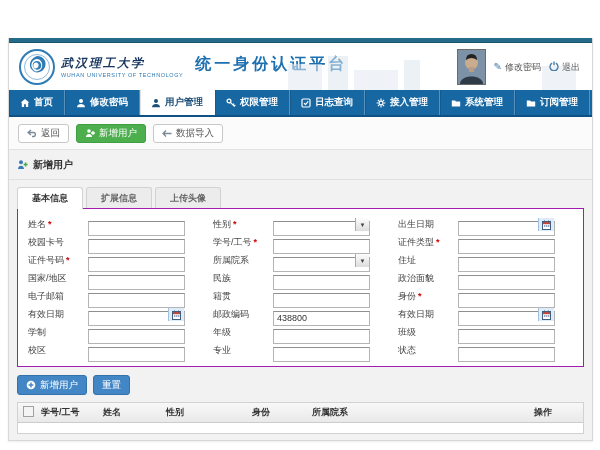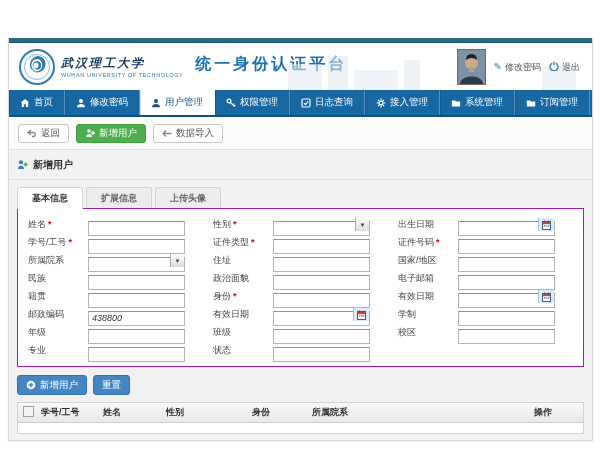--- a/index.html
+++ b/index.html
@@ -22,21 +22,21 @@
   .sk3{left:72px;width:44px;height:20px;}
   .sk4{left:122px;width:16px;height:30px;background:#dde6ee!important;}
   .sk5{left:260px;width:34px;height:24px;}
   .user-area{position:absolute;right:12px;top:6px;display:flex;align-items:center;gap:8px;}
   .avatar{width:27px;height:34px;border:1px solid #6b6b6b;background:#7d92a6;overflow:hidden;cursor:pointer;}
   .hlink{display:flex;align-items:center;gap:3px;color:#555;font-size:9px;text-decoration:none;cursor:pointer;white-space:nowrap;}
   .hicon{color:#4a7da8;font-size:10px;line-height:10px;}
 
   
   nav{display:flex;height:25px;background:#1767a3;border-bottom:2px solid #0d5186;}
-  .nav-item{display:flex;align-items:center;gap:4px;padding:0 11px;color:#fff;font-size:9.5px;font-weight:normal;cursor:pointer;border-right:1px solid rgba(255,255,255,.28);box-shadow:inset 1px 0 0 rgba(0,0,0,.12);white-space:nowrap;}
+  .nav-item{display:flex;align-items:center;gap:4px;padding:0 11px;color:#fff;font-size:9.5px;font-weight:bold;cursor:pointer;border-right:1px solid rgba(255,255,255,.28);box-shadow:inset 1px 0 0 rgba(0,0,0,.12);white-space:nowrap;}
   .nav-item.active{background:#fff;color:#1b4e79;}
   .nav-item svg{display:block;}
 
   
   .toolbar{height:32px;background:#fbfbfb;border-bottom:1px solid #e2e2e2;display:flex;align-items:center;gap:7px;padding:0 9px;}
   .btn{display:inline-flex;align-items:center;gap:4px;height:19px;padding:8px 8px;font-size:9.5px;border-radius:3px;border:1px solid #c8c8c8;background:#fff;color:#555;cursor:pointer;font-family:inherit;}
   .btn-green{background:#4cae4c;border-color:#3f9e3f;color:#fff;}
   .btn-blue{background:#4286c5;border-color:#3372ab;color:#fff;}
   .btn svg{display:block;}
 
@@ -46,21 +46,21 @@
   .sec-title{font-size:10px;font-weight:bold;color:#333;}
   .tabs{display:flex;gap:3px;padding:6px 8px 0;}
   .tab{height:20px;display:flex;align-items:center;padding:0 14px;font-size:9px;font-weight:bold;color:#666;background:#ececec;border:1px solid #d2d2d2;border-bottom:none;border-radius:3px 3px 0 0;cursor:pointer;position:relative;top:1px;white-space:nowrap;}
   .tab.active{background:#fff;color:#333;height:21px;top:1px;z-index:2;}
   .panel{margin:0 8px;background:#fff;border:1px solid #a21caf;position:relative;z-index:1;}
   .form-grid{display:grid;grid-template-columns:157px 157px 157px;column-gap:28px;row-gap:3px;padding:8px 6px 8px 10px;}
   .cell{display:flex;align-items:center;height:15px;}
   .cell label{width:60px;flex:0 0 auto;font-size:9px;color:#444;white-space:nowrap;}
   .req{color:#cc0000;font-weight:bold;margin-left:2px;}
   .ctl{position:relative;flex:1;height:15px;}
-  .ti{box-sizing:border-box;width:100%;height:15px;border:1px solid #b4b4b4;border-top-color:#8f8f8f;background:#fff;font-size:9px;padding:0 3px;color:#333;font-family:inherit;font-style:italic;}
+  .ti{box-sizing:border-box;width:100%;height:15px;border:1px solid #b4b4b4;border-top-color:#8f8f8f;background:#fff;font-size:9px;padding:0 3px;color:#333;font-family:inherit;}
   .sel-btn{position:absolute;right:1px;top:1px;bottom:1px;width:13px;background:linear-gradient(#fdfdfd,#dcdcdc);border-left:1px solid #aaa;display:flex;align-items:center;justify-content:center;font-size:6px;color:#444;cursor:pointer;}
   .cal-btn{position:absolute;right:1px;top:1px;bottom:1px;width:15px;background:#ddecfa;border-left:1px solid #a3c0dc;display:flex;align-items:center;justify-content:center;cursor:pointer;}
 
   .actions{display:flex;align-items:center;gap:6px;padding:8px 8px 7px;}
   .actions .btn{height:20px;}
 
   .table{margin:0 8px;background:#fff;border:1px solid #d2d2d2;}
   .thead{display:grid;grid-template-columns:20px 62px 63px 86px 60px 1fr 52px;background:linear-gradient(#f8f8f8,#e9e9e9);border-bottom:1px solid #ccc;height:19px;align-items:center;}
   .th{font-size:9px;font-weight:bold;color:#333;padding:0 3px;white-space:nowrap;}
   .cb{width:9px;height:9px;border:1px solid #a0a0a0;background:#f4f4f4;margin-left:5px;}
@@ -259,20 +259,24 @@
                       <rect x="1" y="2" width="7" height="2.2" fill="#cc4433"></rect>
                       <line x1="2.5" y1="0.5" x2="2.5" y2="2.5" stroke="#445c7c"></line>
                       <line x1="6.5" y1="0.5" x2="6.5" y2="2.5" stroke="#445c7c"></line>
                       <rect x="2" y="5.4" width="1.4" height="1.2" fill="#4a6a9c"></rect>
                       <rect x="4" y="5.4" width="1.4" height="1.2" fill="#4a6a9c"></rect>
                       <rect x="6" y="5.4" width="1.4" height="1.2" fill="#4a6a9c"></rect>
                     </svg></span>
                 </span></div>
             </div>
             <div class="cell">
+              <label><span>校园卡号</span></label>
+              <div class="ctl"><input class="ti" type="text" style=""></div>
+            </div>
+            <div class="cell">
               <label><span>学号/工号</span><b class="req">*</b></label>
               <div class="ctl"><input class="ti" type="text" style=""></div>
             </div>
             <div class="cell">
               <label><span>证件类型</span><b class="req">*</b></label>
               <div class="ctl"><input class="ti" type="text" style=""></div>
             </div>
             <div class="cell">
               <label><span>证件号码</span><b class="req">*</b></label>
               <div class="ctl"><input class="ti" type="text" style=""></div>

